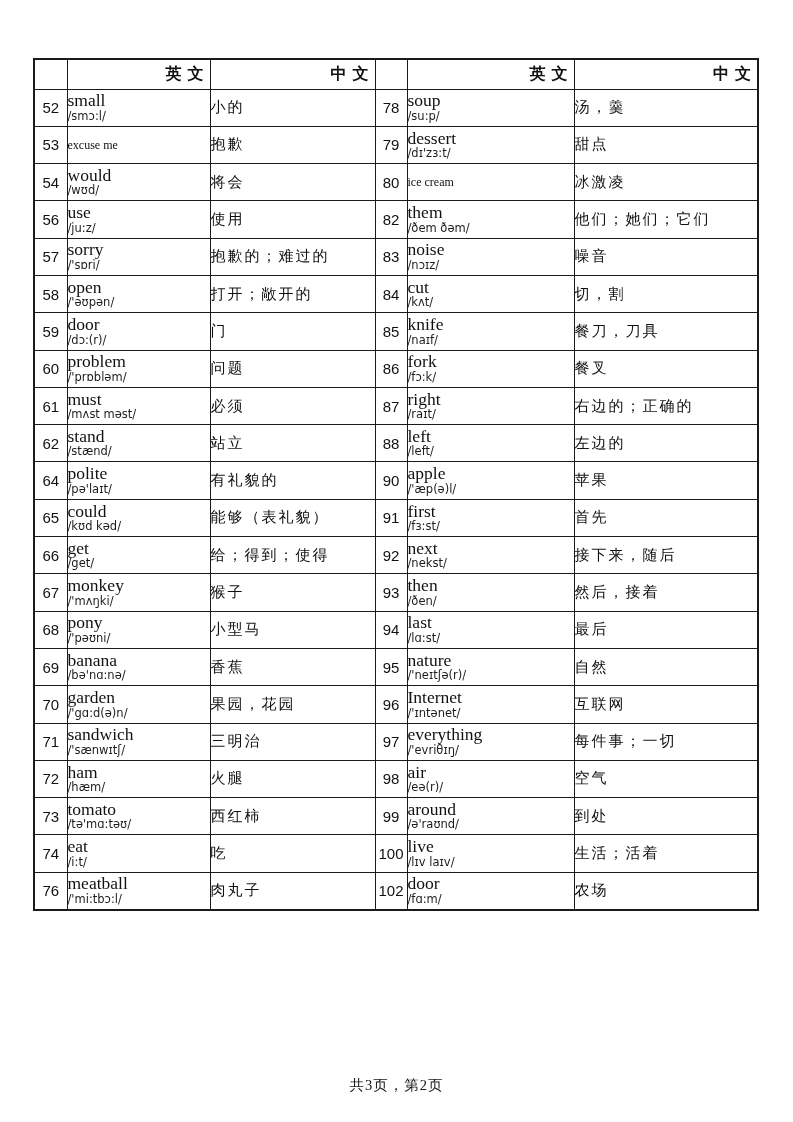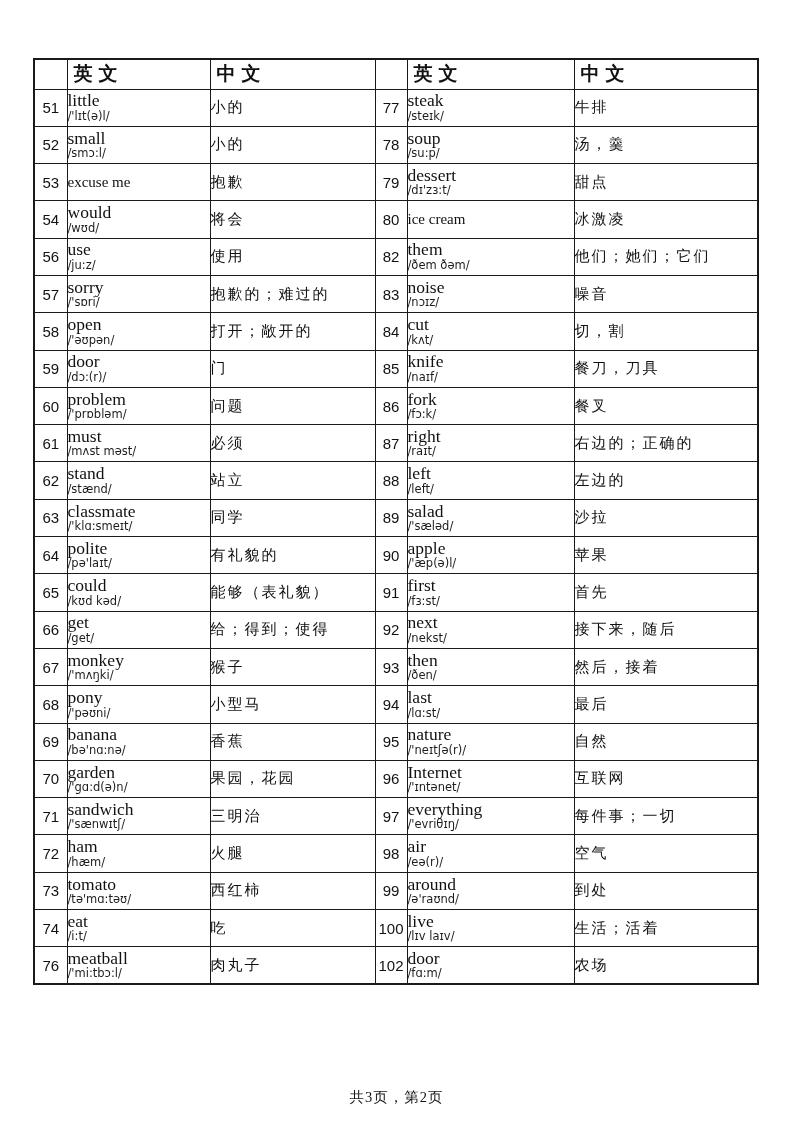--- a/index.html
+++ b/index.html
@@ -34,22 +34,22 @@
     border: 1px solid #1a1a1a;
     padding: 0;
     overflow: hidden;
     background: #ffffff;
   }
   tr.head-row { height: 30px; }
   tr.data-row { height: 37.3px; }
   th.hdr {
     font-family: "Liberation Serif", serif;
     font-weight: 600;
-    font-size: 19px;
-    text-align: left;
+    font-size: 16px;
+    text-align: right;
     vertical-align: middle;
     letter-spacing: 6px;
     text-indent: 6px;
   }
   td.num {
     font-family: "Liberation Sans", sans-serif;
     font-size: 15px;
     text-align: center;
     vertical-align: middle;
     padding: 0 1px;
@@ -58,21 +58,21 @@
     vertical-align: middle;
     padding: 1px 2px 1px 5px;
   }
   td.eng .word {
     font-family: "Liberation Serif", serif;
     font-size: 17.5px;
     line-height: 1.0;
     white-space: nowrap;
   }
   td.eng .word.no-phon {
-    font-size: 15px;
+    font-size: 12px;
   }
   td.eng .phon {
     font-family: "DejaVu Sans", sans-serif;
     font-size: 11.5px;
     line-height: 1.15;
     white-space: nowrap;
     color: #1c1c1c;
   }
   td.chi {
     font-family: "Liberation Serif", serif;
@@ -85,21 +85,20 @@
   .footer {
     position: absolute;
     left: 0;
     top: 1076px;
     width: 793px;
     text-align: center;
     font-family: "Liberation Serif", serif;
     font-size: 14.5px;
     letter-spacing: 1px;
     color: #151515;
-    margin-top: 12px;
   }
 </style>
 </head>
 <body>
 
 <div class="sheet">
 
   <table class="vocab">
     <colgroup>
       <col style="width:33px">
@@ -114,34 +113,20 @@
         <th class="hdr"></th>
         <th class="hdr">英文</th>
         <th class="hdr">中文</th>
         <th class="hdr"></th>
         <th class="hdr">英文</th>
         <th class="hdr">中文</th>
       </tr>
     </thead>
     <tbody>
         <tr class="data-row">
-      <td class="num">51</td>
-      <td class="eng">
-        <div class="word">little</div>
-        <div class="phon">/'lɪt(ə)l/</div>
-      </td>
-      <td class="chi">小的</td>
-      <td class="num">77</td>
-      <td class="eng">
-        <div class="word">steak</div>
-        <div class="phon">/steɪk/</div>
-      </td>
-      <td class="chi">牛排</td>
-    </tr>
-        <tr class="data-row">
       <td class="num">52</td>
       <td class="eng">
         <div class="word">small</div>
         <div class="phon">/smɔ:l/</div>
       </td>
       <td class="chi">小的</td>
       <td class="num">78</td>
       <td class="eng">
         <div class="word">soup</div>
         <div class="phon">/su:p/</div>
@@ -268,34 +253,20 @@
       </td>
       <td class="chi">站立</td>
       <td class="num">88</td>
       <td class="eng">
         <div class="word">left</div>
         <div class="phon">/left/</div>
       </td>
       <td class="chi">左边的</td>
     </tr>
         <tr class="data-row">
-      <td class="num">63</td>
-      <td class="eng">
-        <div class="word">classmate</div>
-        <div class="phon">/'klɑ:smeɪt/</div>
-      </td>
-      <td class="chi">同学</td>
-      <td class="num">89</td>
-      <td class="eng">
-        <div class="word">salad</div>
-        <div class="phon">/'sæləd/</div>
-      </td>
-      <td class="chi">沙拉</td>
-    </tr>
-        <tr class="data-row">
       <td class="num">64</td>
       <td class="eng">
         <div class="word">polite</div>
         <div class="phon">/pə'laɪt/</div>
       </td>
       <td class="chi">有礼貌的</td>
       <td class="num">90</td>
       <td class="eng">
         <div class="word">apple</div>
         <div class="phon">/'æp(ə)l/</div>

